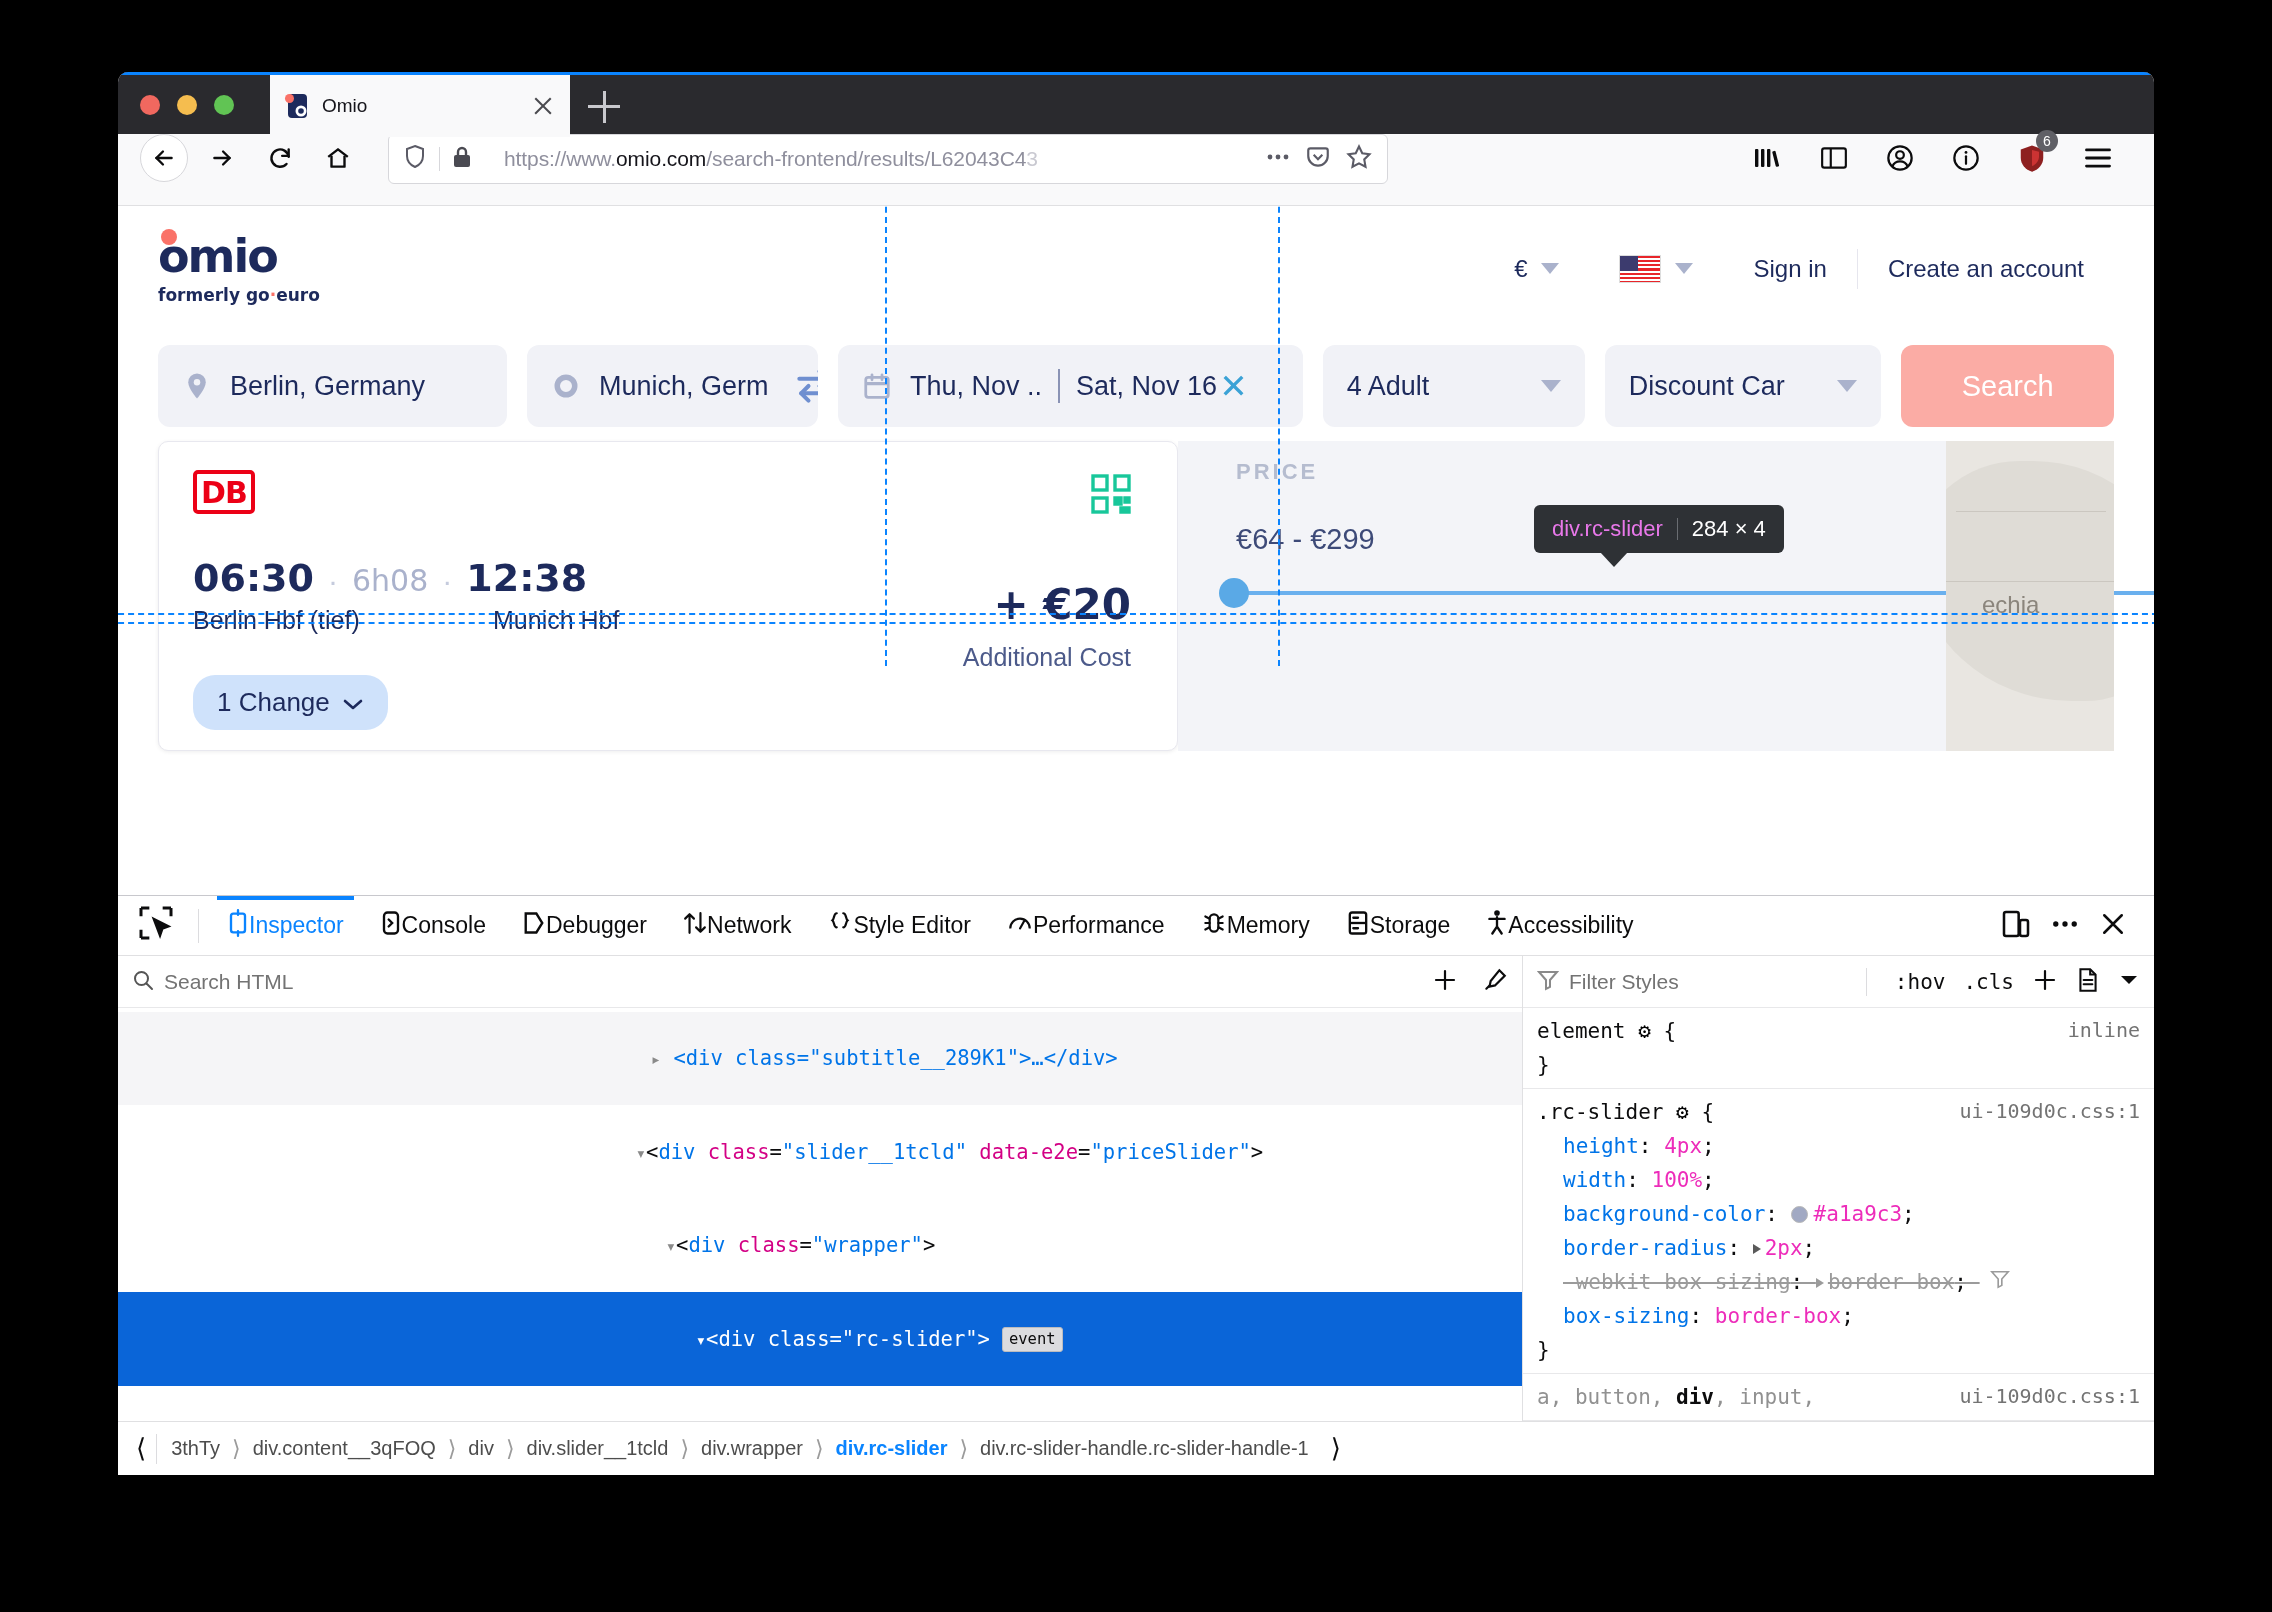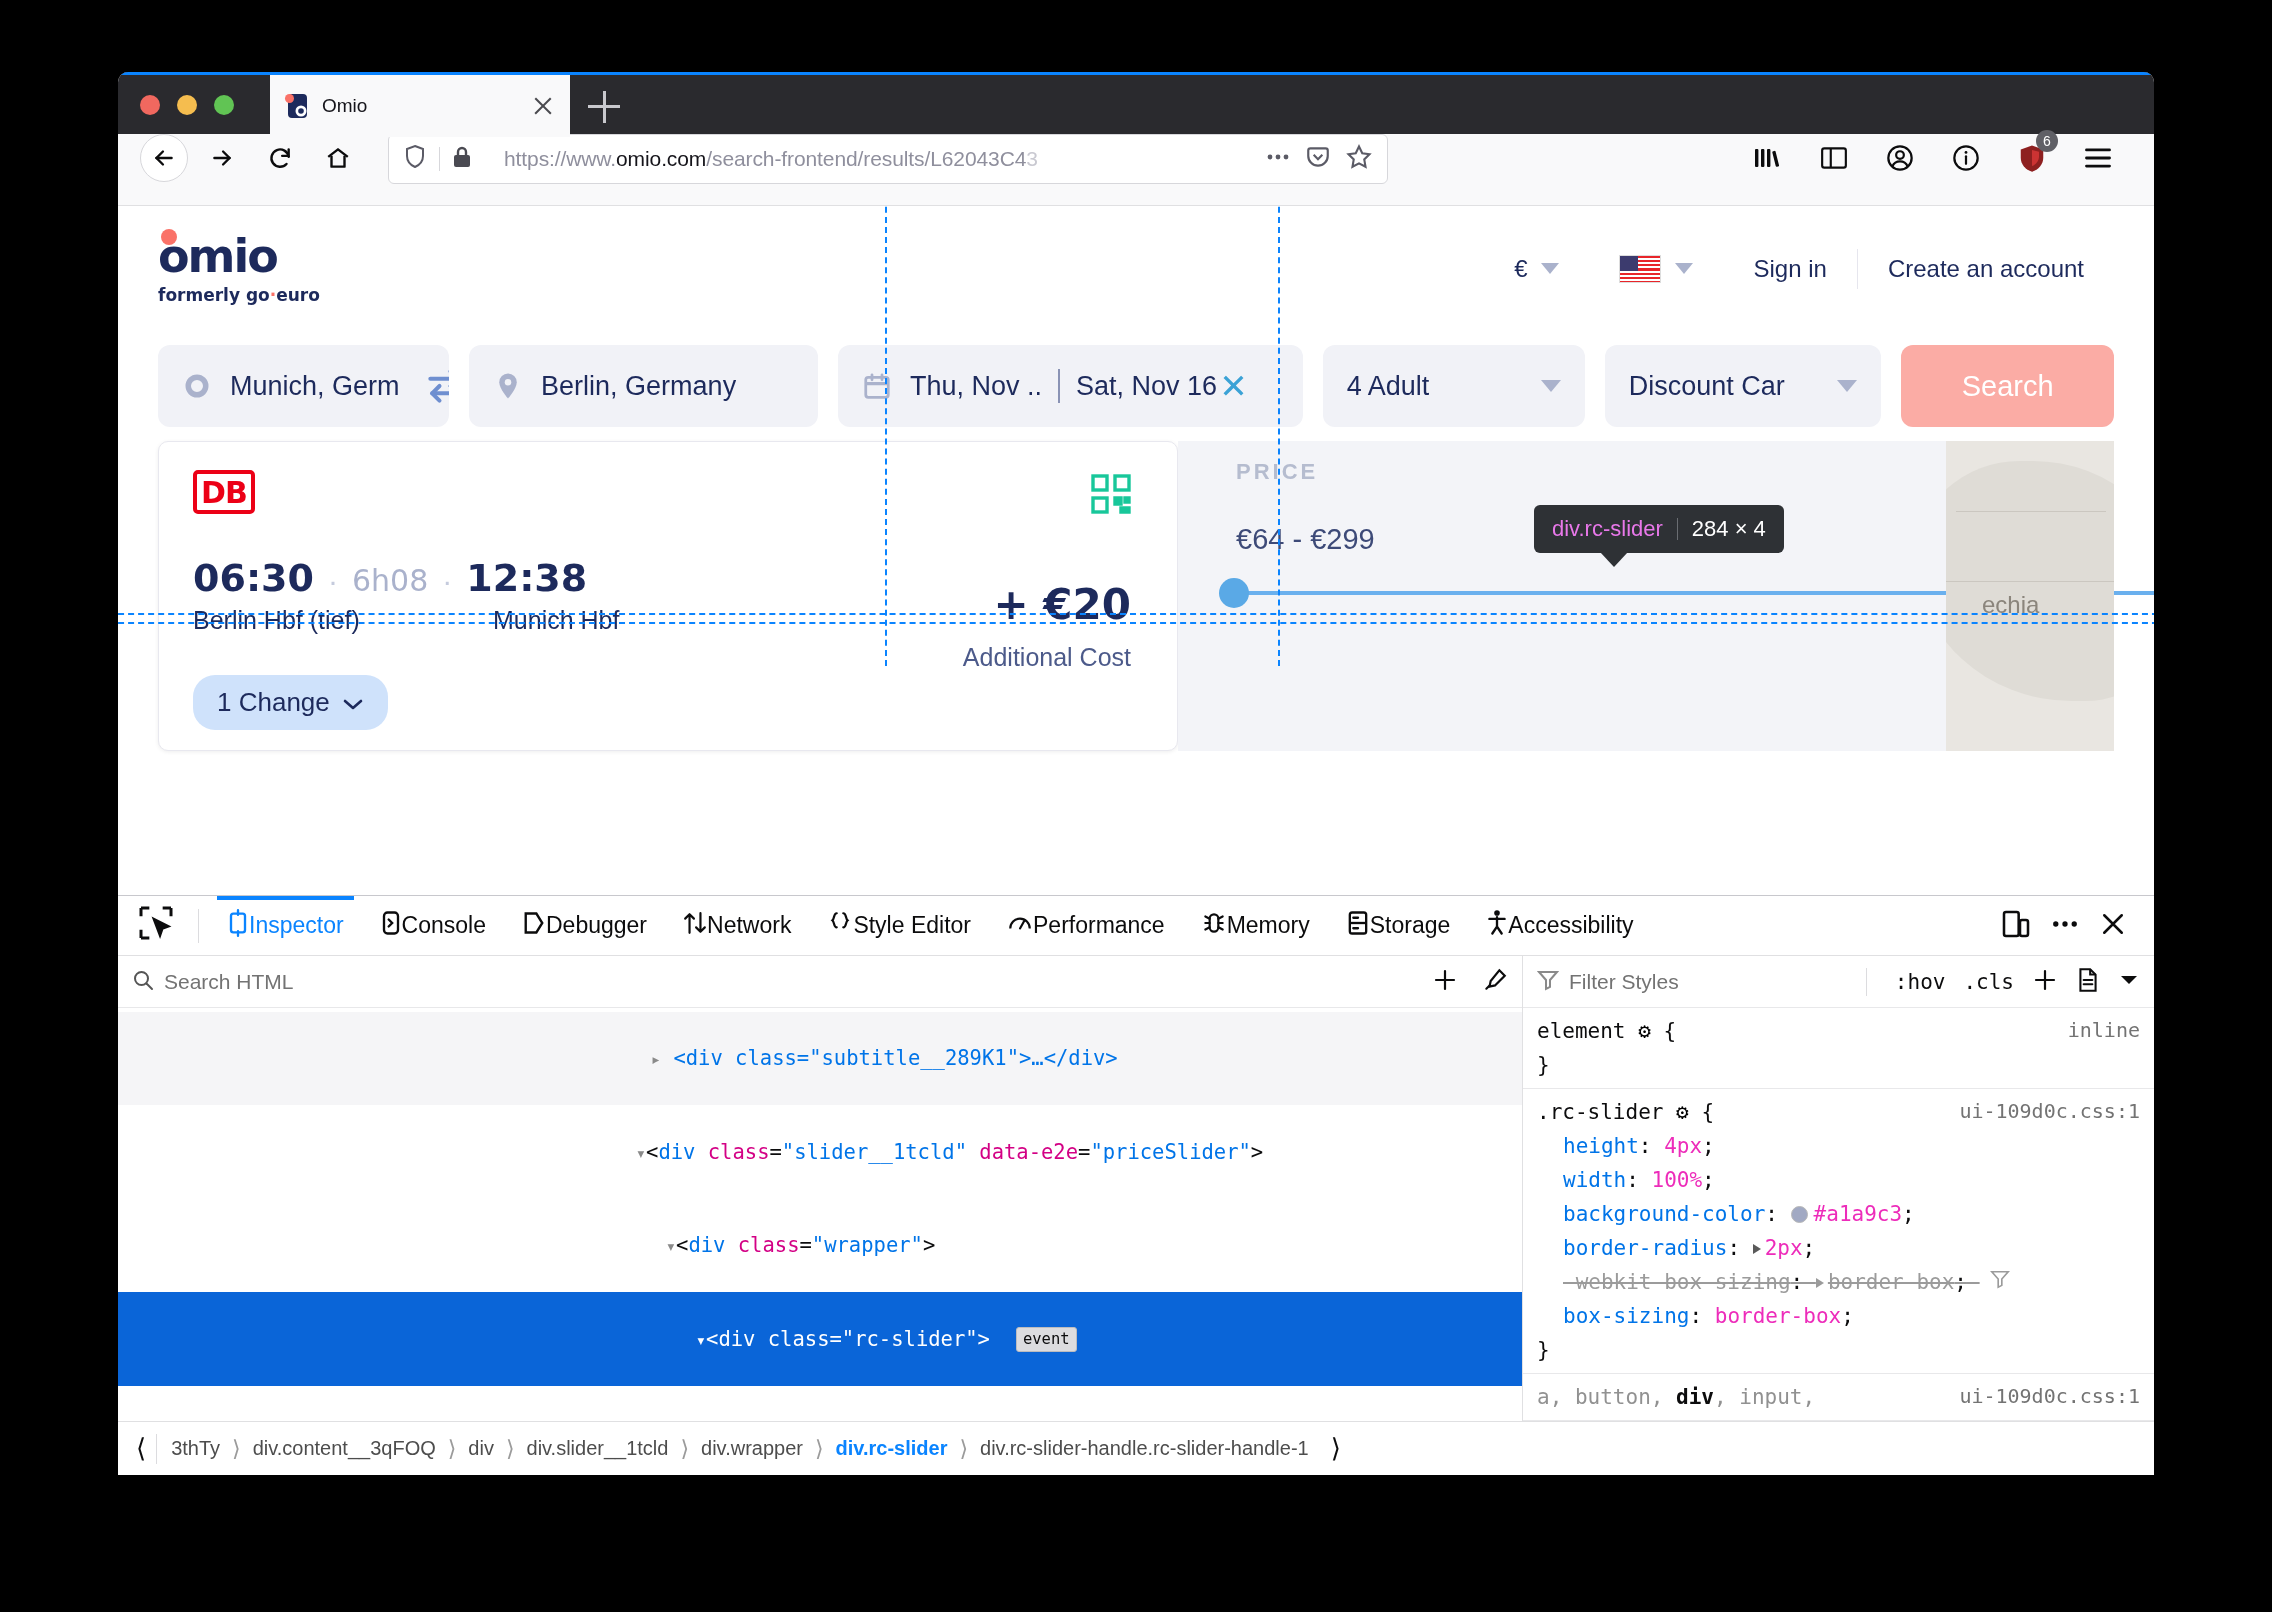--- a/index.html
+++ b/index.html
@@ -189,21 +189,21 @@
   .markup { flex:1; overflow:hidden; font-family:"DejaVu Sans Mono", monospace;
             font-size:20.5px; line-height:1.52; padding-top:4px; color:#0c0c0d; }
   .mline { padding:0 8px; white-space:pre-wrap; word-break:break-word;}
   .mline.sel { background:#0a65d8; }
   .mline.sel *, .mline.sel { color:#fff !important; }
   .mline.dim { background:#f5f5f7; }
   .tg { color:#0074e8; } .at { color:#d30085; } .vl { color:#0074e8; }
   .pun { color:#0c0c0d; }
   .tw { color:#8a8a8a; font-size:17px; }
   .ev { display:inline-block; background:#dcdcdf; color:#0c0c0d; border:1px solid #bcbcbf;
-        border-radius:3px; font-size:15.5px; padding:0 6px; vertical-align:2px; margin-left:26px;}
+        border-radius:3px; font-size:15.5px; padding:0 6px; vertical-align:2px; margin-left:12px;}
   .mline.sel .ev { background:#dcdcdf; color:#0c0c0d !important; }
 
   .dt-rules { flex:1; display:flex; flex-direction:column; min-width:0;}
   .rules-bar { height:52px; display:flex; align-items:center; padding:0 14px; gap:10px;
                border-bottom:1px solid #e8e8ea;}
   .rules-bar .ph { font-size:21px; color:#737373;}
   .rules-bar .rgrp { margin-left:auto; display:flex; align-items:center; gap:18px;}
   .pseudo { font-size:21px; color:#0c0c0d; font-family:"DejaVu Sans Mono",monospace;}
   .rules { flex:1; overflow:hidden; font-family:"DejaVu Sans Mono", monospace;
            font-size:21px; line-height:1.62; }
@@ -392,44 +392,44 @@
             </span>
             <span class="chev"></span>
           </div>
           <div class="hdr-item">Sign in</div>
           <div class="vsep"></div>
           <div class="hdr-item">Create an account</div>
         </div>
       </div>
 
       <div class="searchbar">
+        <div class="field dest">
+          <span class="pin">
+            <svg width="30" height="30" viewBox="0 0 24 24" fill="#aab2cc">
+              <path d="M12 2a7 7 0 00-7 7c0 5.2 7 13 7 13s7-7.8 7-13a7 7 0 00-7-7z"></path>
+              <circle cx="12" cy="9" r="2.6" fill="#f1f2f7"></circle>
+              </svg>
+          </span>
+          <span class="fld-txt">Berlin, Germany</span>
+        </div>
         <div class="field origin">
           <span class="pin">
             <svg width="30" height="30" viewBox="0 0 24 24" fill="none" stroke="#aab2cc" stroke-width="4.4">
               <circle cx="12" cy="12" r="7"></circle>
               </svg>
           </span>
           <span class="fld-txt">Munich, Germ</span>
           <span class="swapbtn">
             <svg width="44" height="44" viewBox="0 0 24 24" fill="none" stroke="#6f8fd0" stroke-width="2.2" stroke-linecap="round" stroke-linejoin="round">
               <path d="M4 8h15"></path>
                 <path d="M15 4l4 4-4 4"></path>
                 <path d="M20 16H5"></path>
                 <path d="M9 12l-4 4 4 4"></path>
               </svg>
           </span>
-        </div>
-        <div class="field dest">
-          <span class="pin">
-            <svg width="30" height="30" viewBox="0 0 24 24" fill="#aab2cc">
-              <path d="M12 2a7 7 0 00-7 7c0 5.2 7 13 7 13s7-7.8 7-13a7 7 0 00-7-7z"></path>
-              <circle cx="12" cy="9" r="2.6" fill="#f1f2f7"></circle>
-              </svg>
-          </span>
-          <span class="fld-txt">Berlin, Germany</span>
         </div>
         <div class="field dates">
           <span class="pin">
             <svg width="30" height="30" viewBox="0 0 24 24" fill="none" stroke="#aab2cc" stroke-width="2.2">
               <rect x="3" y="5" width="18" height="16" rx="2"></rect>
                 <path d="M3 10h18" stroke-width="2.6"></path>
               <path d="M8 3v4" stroke-linecap="round"></path>
                 <path d="M16 3v4" stroke-linecap="round"></path>
               </svg>
           </span>

